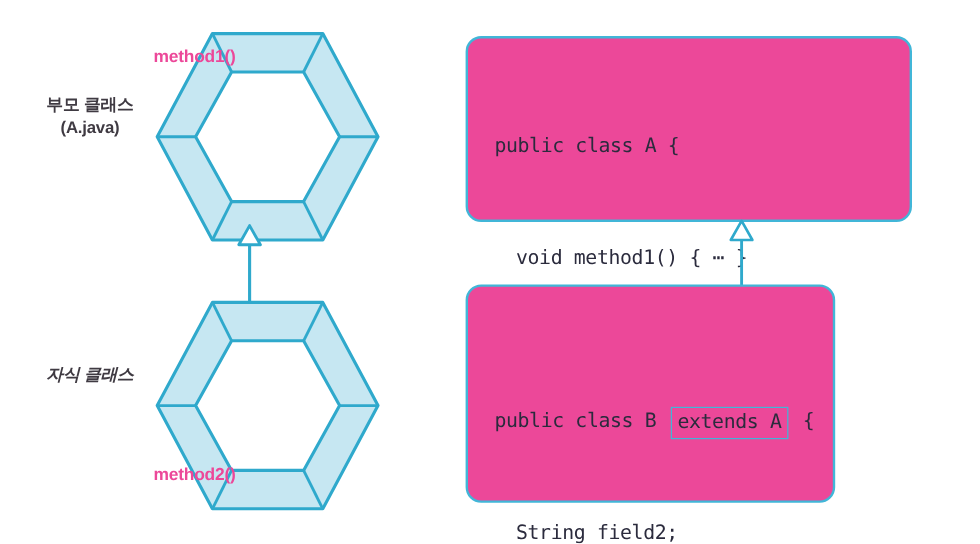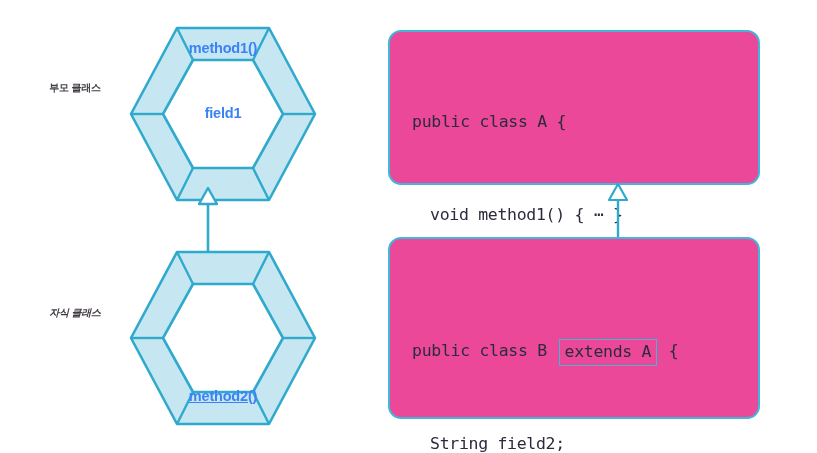--- a/index.html
+++ b/index.html
@@ -21,21 +21,21 @@
     width: 817px;
     height: 453px;
   }
 
   
   .side-label {
     position: absolute;
     width: 130px;
     text-align: center;
     color: #3f3a42;
-    font-size: 10px;
+    font-size: 14px;
     font-weight: 700;
     line-height: 19px;
     letter-spacing: -0.2px;
   }
   .side-label .l2 { display: block; }
 
   #label-parent { left: 10px; top: 78px; }
   #label-child  { left: 10px; top: 303px; font-style: italic; }
 
   
@@ -45,46 +45,46 @@
     height: 180px;
   }
   #hex-a { left: 128px; top: 24px; }
   #hex-b { left: 128px; top: 248px; }
 
   .hex-wrap svg { display: block; overflow: visible; }
 
   .hex-label {
     position: absolute;
     width: 190px;
-    text-align: center;
-    color: #3b82f6;
+    text-align: left;
+    color: #ec4899;
     font-size: 14.5px;
     font-weight: 700;
     letter-spacing: -0.2px;
     pointer-events: none;
   }
   .hex-label.top    { top: 16px; }
   .hex-label.center { top: 81px; }
-  .hex-label.bottom { top: 140px; text-decoration: underline; }
+  .hex-label.bottom { top: 140px; }
 
   
   .connector { position: absolute; }
   #conn-hex { left: 196px; top: 186px; }
   #conn-box { left: 606px; top: 182px; }
 
   
   .code-box {
     position: absolute;
     background: #ec4899;
     border: 2.2px solid #41b6d8;
     border-radius: 13px;
     box-sizing: border-box;
   }
   #box-a { left: 388px; top: 30px;  width: 372px; height: 155px; }
-  #box-b { left: 388px; top: 237px; width: 372px; height: 182px; }
+  #box-b { left: 388px; top: 237px; width: 308px; height: 182px; }
 
   .code {
     position: absolute;
     left: 22px;
     color: #2b2b3d;
     font-family: "DejaVu Sans Mono", "Liberation Mono", monospace;
     font-size: 16.5px;
     line-height: 31px;
     white-space: pre;
     letter-spacing: -0.3px;
@@ -118,20 +118,21 @@
   }
   #annot-inherit { left: 546px; top: 250px; }
 </style>
 </head>
 <body>
 
 <div id="stage">
 
   <div id="label-parent" class="side-label">
     <span>부모 클래스</span>
+    <span class="l2">(A.java)</span>
   </div>
 
   <div id="label-child" class="side-label">
     <span>자식 클래스</span>
   </div>
 
   <div id="hex-a" class="hex-wrap">
     <svg width="190" height="180" viewBox="0 0 190 180">
 
       <path d="M 49,4 L 141,4 L 187,90 L 141,176 L 49,176 L 3,90 Z" fill="#c6e7f2" stroke="#2fa9cc" stroke-width="2.6" stroke-linejoin="round"></path>
@@ -139,21 +140,20 @@
       <path d="M 65,36 L 125,36 L 155,90 L 125,144 L 65,144 L 35,90 Z" fill="#ffffff" stroke="#2fa9cc" stroke-width="2.6" stroke-linejoin="round"></path>
 
       <line x1="49" y1="4" x2="65" y2="36" stroke="#2fa9cc" stroke-width="2.4"></line>
       <line x1="141" y1="4" x2="125" y2="36" stroke="#2fa9cc" stroke-width="2.4"></line>
       <line x1="187" y1="90" x2="155" y2="90" stroke="#2fa9cc" stroke-width="2.4"></line>
       <line x1="141" y1="176" x2="125" y2="144" stroke="#2fa9cc" stroke-width="2.4"></line>
       <line x1="49" y1="176" x2="65" y2="144" stroke="#2fa9cc" stroke-width="2.4"></line>
       <line x1="3" y1="90" x2="35" y2="90" stroke="#2fa9cc" stroke-width="2.4"></line>
     </svg>
     <div class="hex-label top">method1()</div>
-    <div class="hex-label center">field1</div>
   </div>
 
   <div id="hex-b" class="hex-wrap">
     <svg width="190" height="180" viewBox="0 0 190 180">
       <path d="M 49,4 L 141,4 L 187,90 L 141,176 L 49,176 L 3,90 Z" fill="#c6e7f2" stroke="#2fa9cc" stroke-width="2.6" stroke-linejoin="round"></path>
       <path d="M 65,36 L 125,36 L 155,90 L 125,144 L 65,144 L 35,90 Z" fill="#ffffff" stroke="#2fa9cc" stroke-width="2.6" stroke-linejoin="round"></path>
       <line x1="49" y1="4" x2="65" y2="36" stroke="#2fa9cc" stroke-width="2.4"></line>
       <line x1="141" y1="4" x2="125" y2="36" stroke="#2fa9cc" stroke-width="2.4"></line>
       <line x1="187" y1="90" x2="155" y2="90" stroke="#2fa9cc" stroke-width="2.4"></line>
       <line x1="141" y1="176" x2="125" y2="144" stroke="#2fa9cc" stroke-width="2.4"></line>

